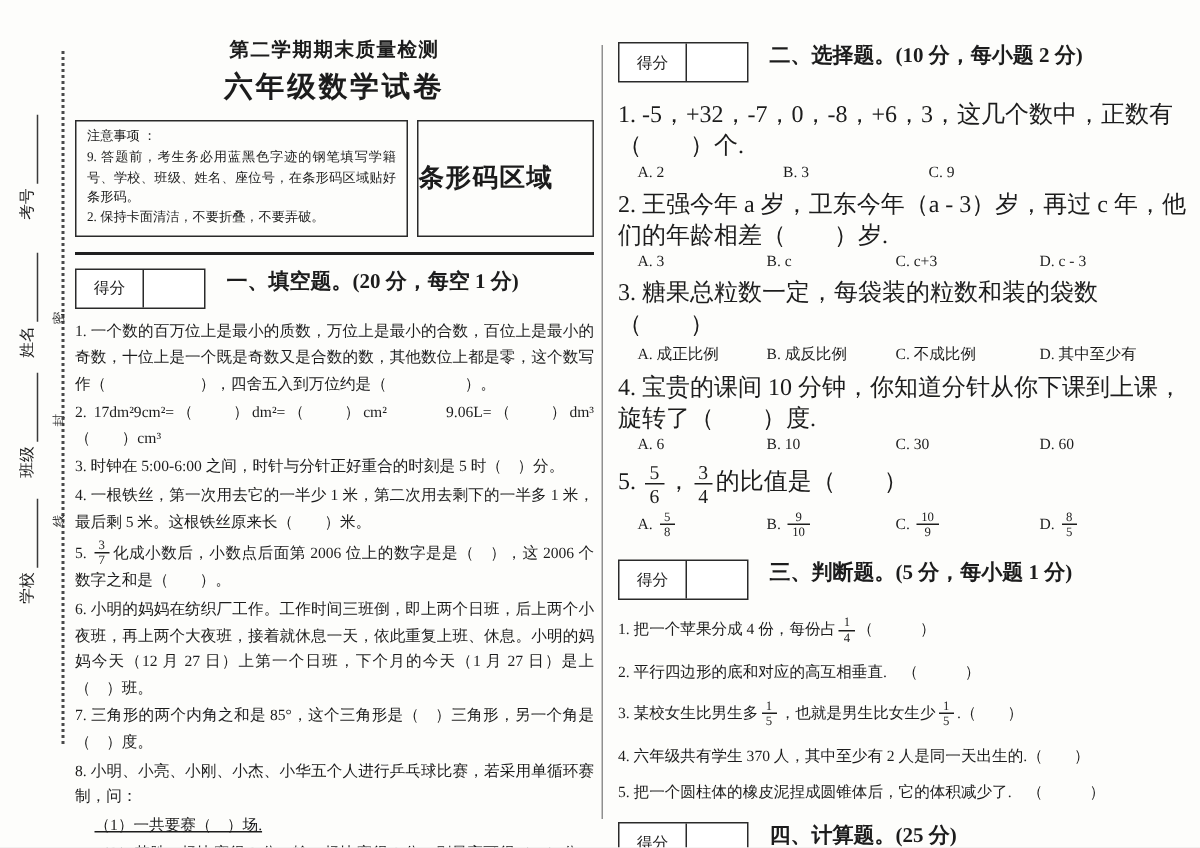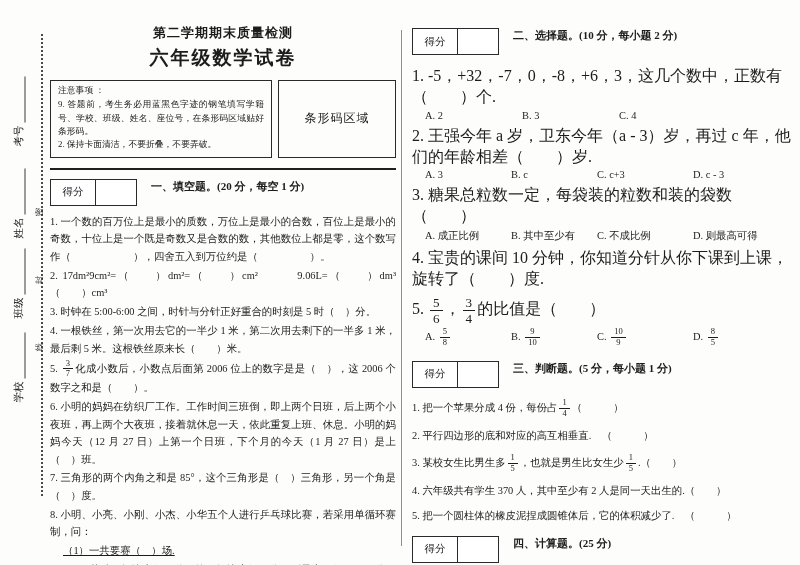--- a/index.html
+++ b/index.html
@@ -20,29 +20,29 @@
   
   .col-left{position:absolute;left:50px;top:24px;width:346px;}
   .col-divider{position:absolute;left:401px;top:30px;height:516px;width:0;border-left:1px solid #8f8f8f;}
   .col-right{position:absolute;left:412px;top:28px;width:380px;}
   
   .hdr-sub{font-size:13px;font-weight:bold;text-align:center;letter-spacing:1px;}
   .hdr-main{font-size:19px;font-weight:bold;text-align:center;margin-top:3px;letter-spacing:2px;}
   .info-row{display:flex;gap:6px;margin-top:9px;align-items:stretch;}
   .notice-box{flex:1;border:1.5px solid #2a2a2a;padding:3px 7px 5px;font-size:8.8px;line-height:1.52;text-align:justify;}
   .notice-title{margin-bottom:1px;}
-  .barcode-box{width:116px;border:1.5px solid #2a2a2a;display:flex;align-items:center;justify-content:center;
-    font-weight:normal;font-size:12px;letter-spacing:1px;}
+  .barcode-box{width:116px;border:1.5px solid #2a2a2a;display:flex;align-items:center;
+    font-weight:bold;font-size:17px;letter-spacing:1px;}
   .rule{border-top:2px solid #1f1f1f;margin-top:10px;}
   
   .score-row{display:flex;gap:14px;margin-top:9px;}
   .score-box{display:flex;border:1.5px solid #2a2a2a;height:25px;align-items:stretch;background:#fff;}
   .sc-label{width:44px;display:flex;align-items:center;justify-content:center;font-size:10.5px;border-right:1.5px solid #2a2a2a;}
   .sc-blank{width:40px;}
-  .sec-title{font-weight:bold;font-size:11px;}
+  .sec-title{font-weight:bold;font-size:14px;}
   
   .questions{margin-top:7px;font-size:10.4px;line-height:1.68;text-align:justify;}
   .q{margin:0 0 1.5px;}
   .q.sub{padding-left:13px;text-decoration:underline;}
   .cq .q{margin-top:5px;text-align:left;}
   .opts{display:grid;padding-left:13px;margin-top:1.5px;font-size:10.4px;}
   .opts-3{grid-template-columns:97px 97px 1fr;}
   .opts-4{grid-template-columns:86px 86px 96px 1fr;}
   .jq{margin-top:6px;font-size:10.4px;text-align:left;font-family:Liberation Serif, serif;}
   
@@ -130,40 +130,46 @@
         <span class="sc-blank"></span>
       </div>
       <div class="sec-title">二、选择题。(10 分，每小题 2 分)</div>
     </div>
 
     <div class="cq">
       <p class="q" style="margin-top:11px">1. -5，+32，-7，0，-8，+6，3，这几个数中，正数有（　　）个.</p>
       <div class="opts opts-3">
         <span>A. 2</span>
         <span>B. 3</span>
-        <span>C. 4</span>
+        <span>C. 9</span>
       </div>
 
       <p class="q">2. 王强今年 a 岁，卫东今年（a - 3）岁，再过 c 年，他们的年龄相差（　　）岁.</p>
       <div class="opts opts-4">
         <span>A. 3</span>
         <span>B. c</span>
         <span>C. c+3</span>
         <span>D. c - 3</span>
       </div>
 
       <p class="q">3. 糖果总粒数一定，每袋装的粒数和装的袋数（　　）</p>
       <div class="opts opts-4">
         <span>A. 成正比例</span>
-        <span>B. 其中至少有</span>
+        <span>B. 成反比例</span>
         <span>C. 不成比例</span>
-        <span>D. 则最高可得</span>
+        <span>D. 其中至少有</span>
       </div>
 
       <p class="q">4. 宝贵的课间 10 分钟，你知道分针从你下课到上课，旋转了（　　）度.</p>
+      <div class="opts opts-4">
+        <span>A. 6</span>
+        <span>B. 10</span>
+        <span>C. 30</span>
+        <span>D. 60</span>
+      </div>
 
       <p class="q">5. <span class="frac">
             <span class="fn">5</span>
             <span class="fd">6</span>
           </span>，<span class="frac">
             <span class="fn">3</span>
             <span class="fd">4</span>
           </span>的比值是（　　）</p>
       <div class="opts opts-4">
         <span>A. <span class="frac">

